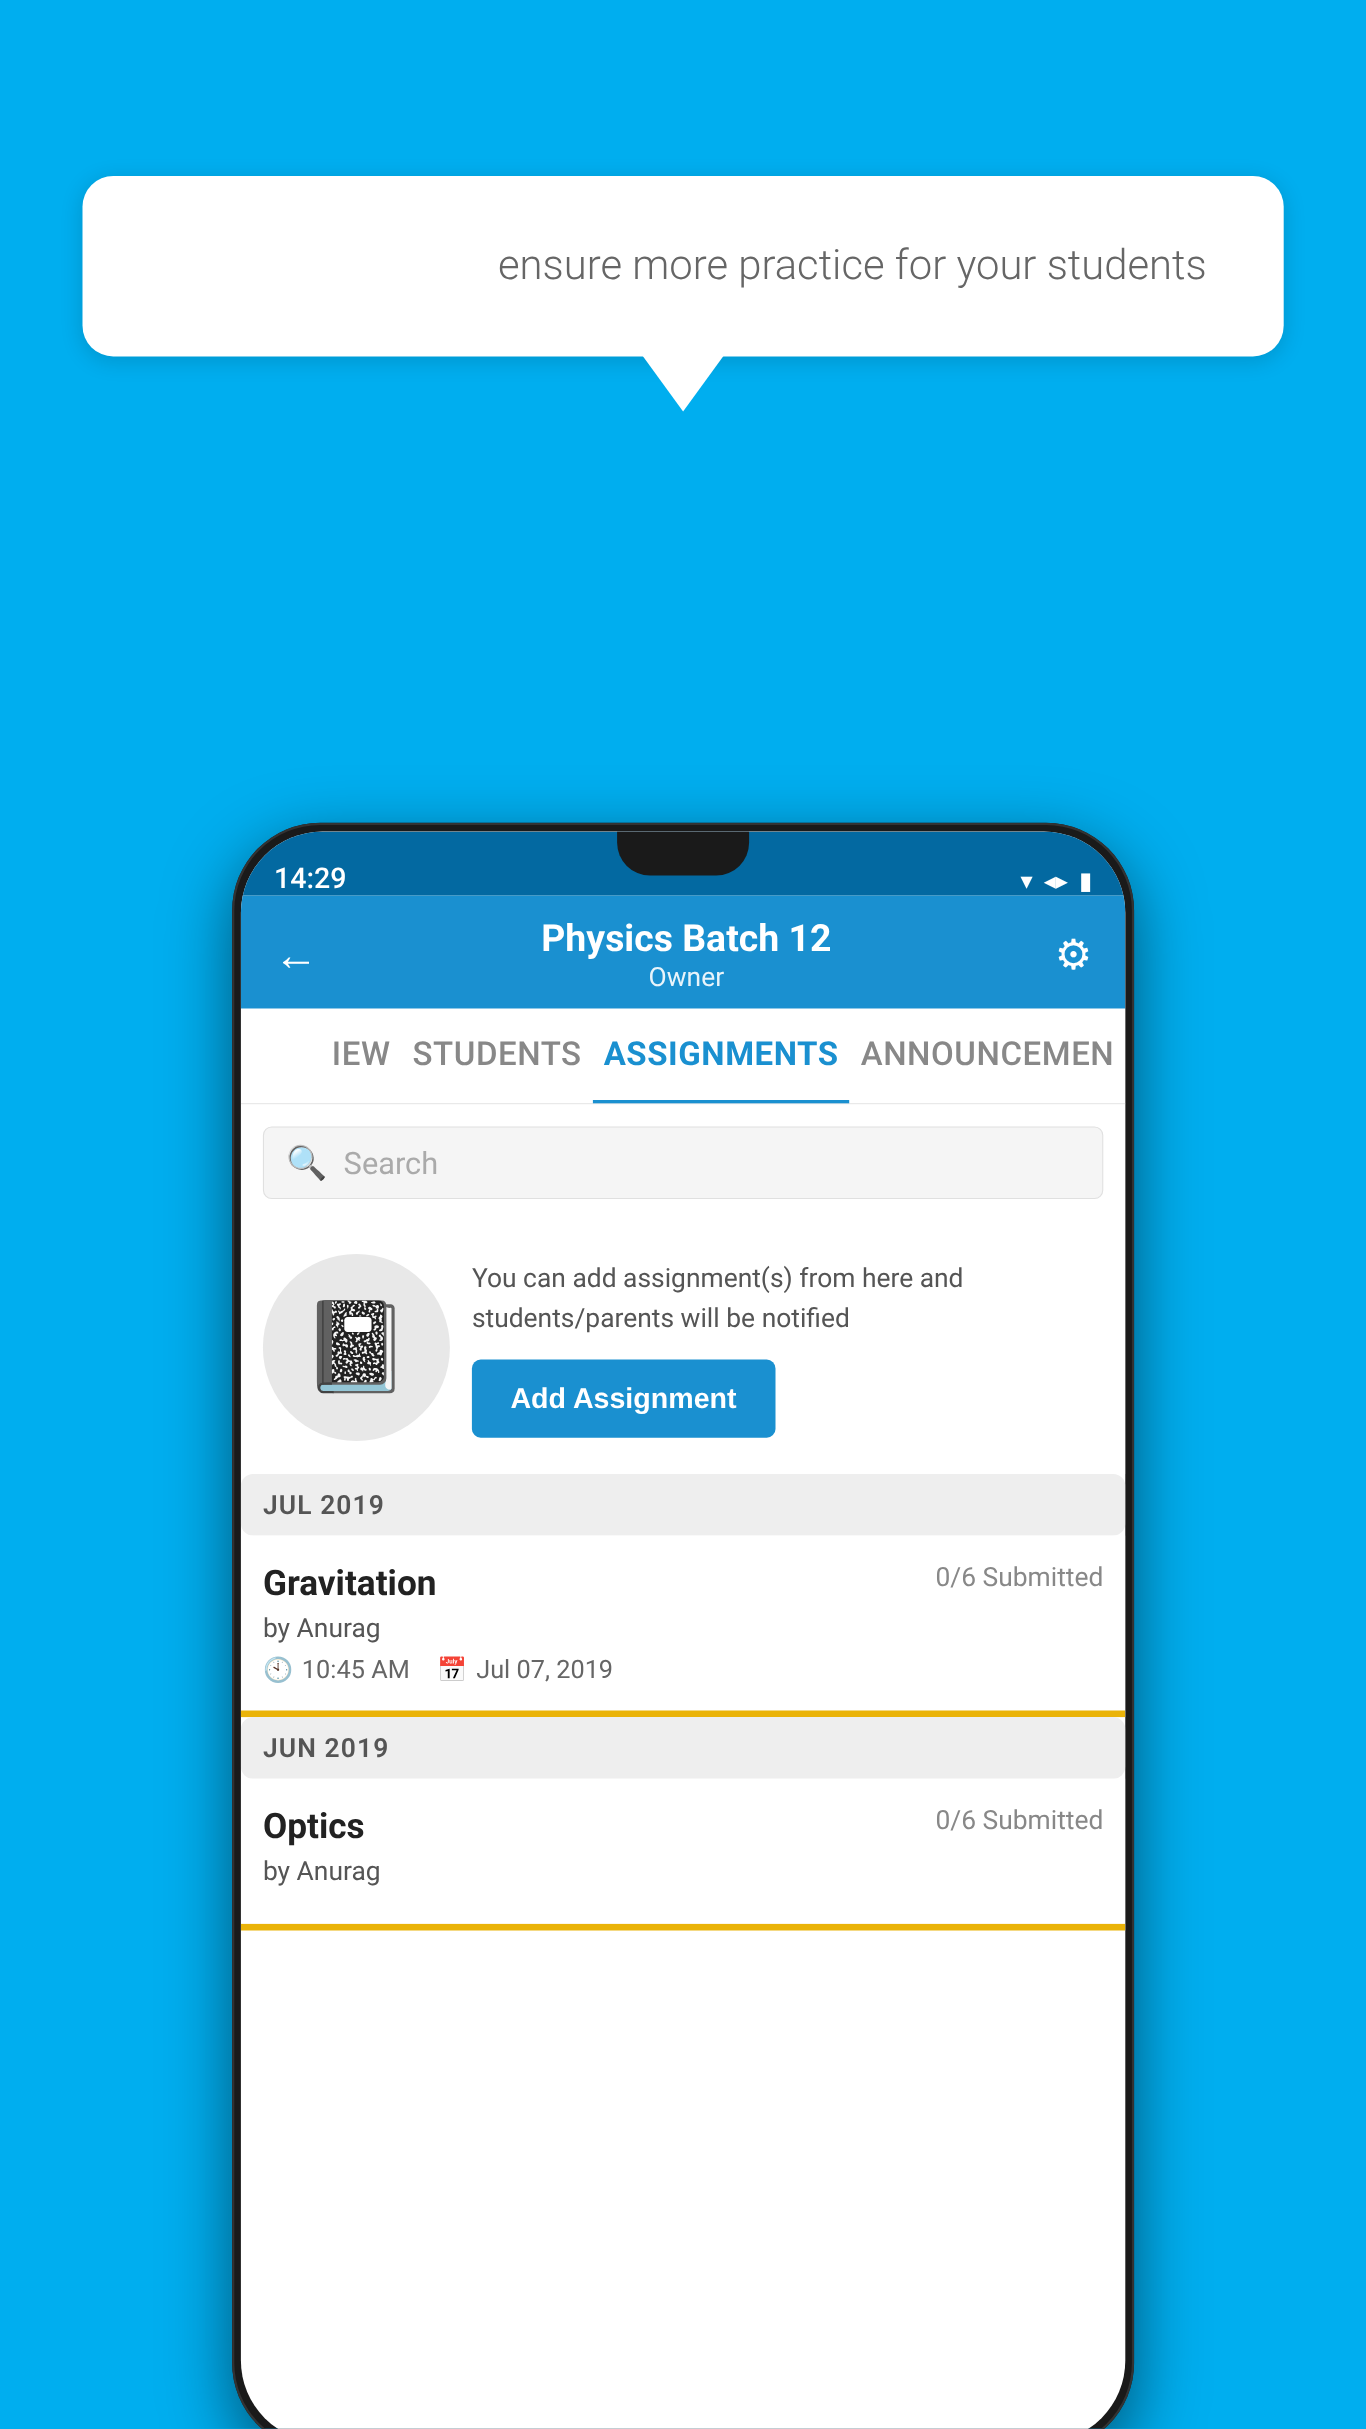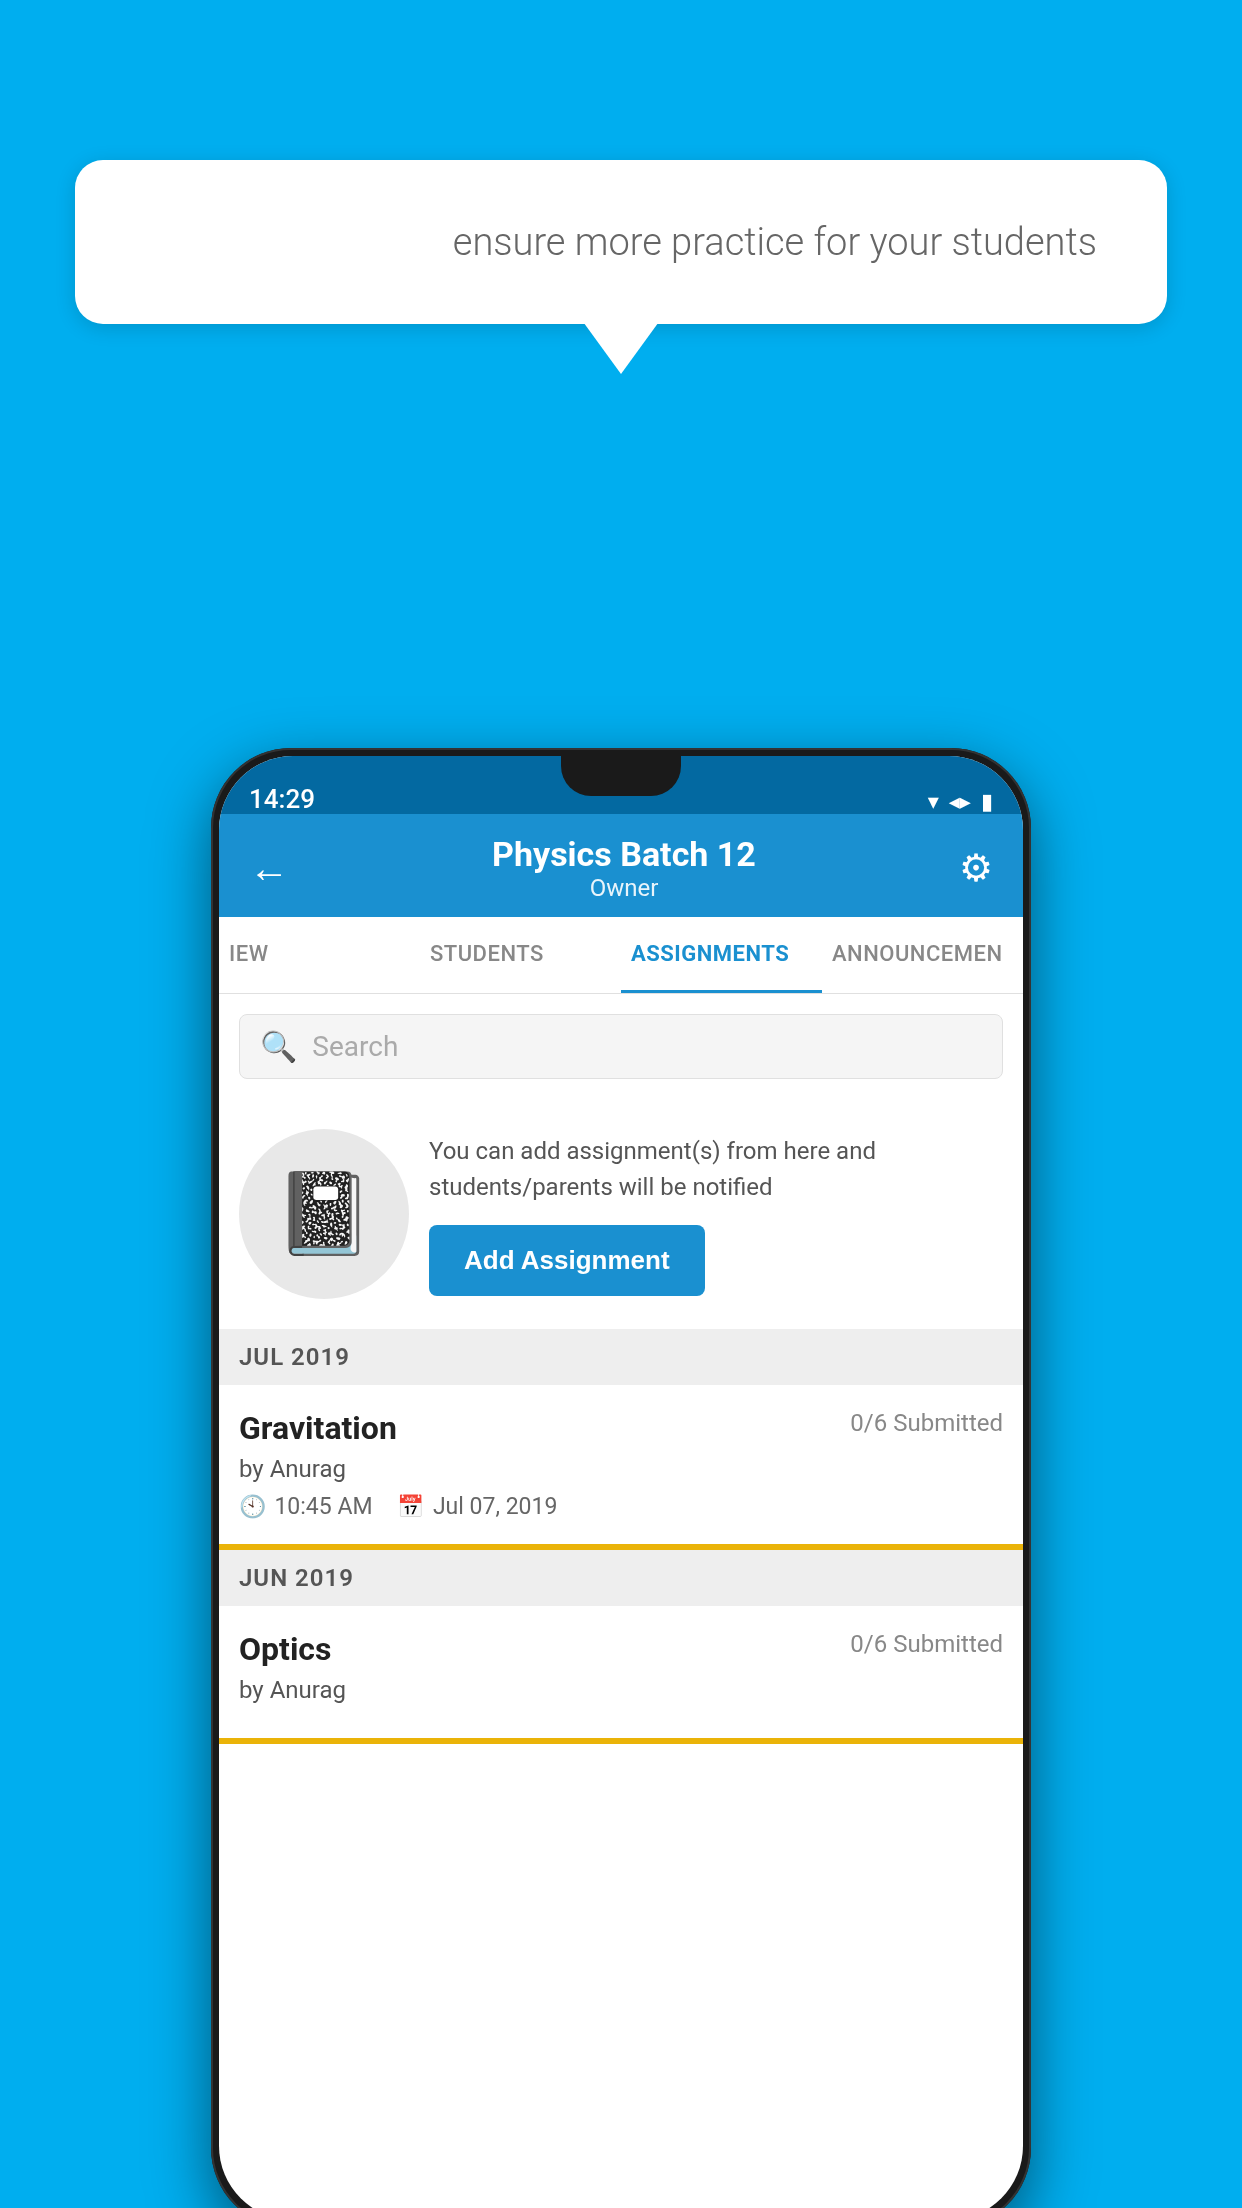--- a/index.html
+++ b/index.html
@@ -142,22 +142,22 @@
 
     
     .tabs {
       display: flex;
       background: white;
       border-bottom: 1px solid #e0e0e0;
     }
     .tab {
       flex: 1;
       padding: 24px 10px;
-      text-align: left;
-      font-size: 22px;
+      text-align: right;
+      font-size: 30px;
       color: #888;
       font-weight: 500;
       letter-spacing: 0.5px;
       cursor: pointer;
       border-bottom: 3px solid transparent;
     }
     .tab.active {
       color: #1a90d0;
       border-bottom: 3px solid #1a90d0;
       font-weight: 700;
@@ -228,20 +228,21 @@
     }
 
     
     .month-header {
       background: #eeeeee;
       padding: 14px 20px;
       color: #555;
       font-size: 24px;
       font-weight: 600;
       letter-spacing: 1px;
+      border-radius: 11px;
     }
 
     
     .assignment-item {
       background: white;
       padding: 24px 20px;
       border-bottom: 6px solid #eab308;
     }
     .assignment-top-row {
       display: flex;

